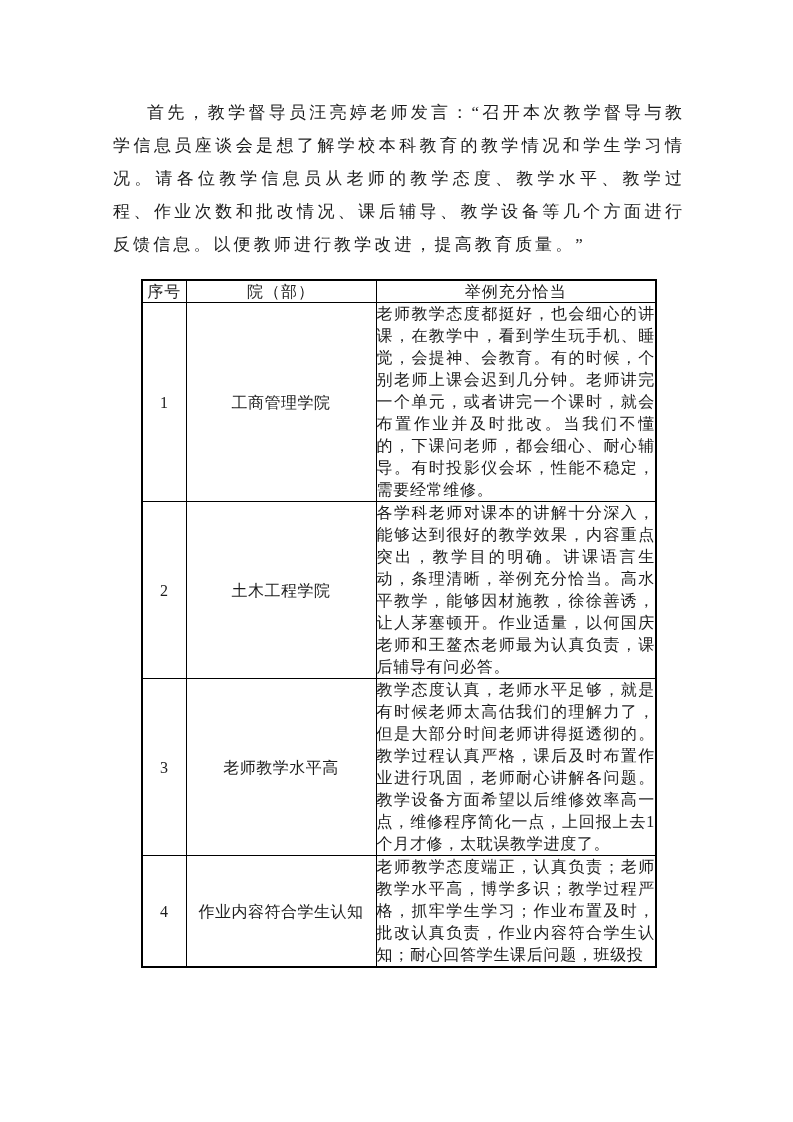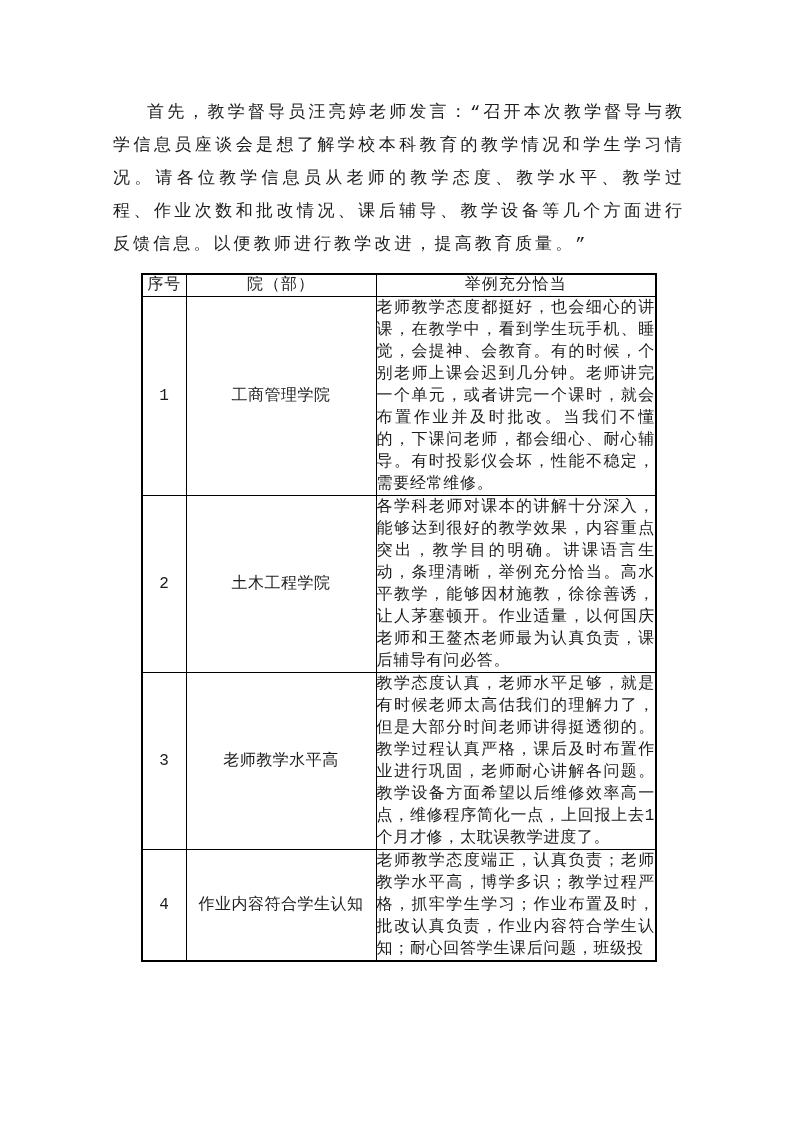--- a/index.html
+++ b/index.html
@@ -6,21 +6,21 @@
     margin: 0;
     padding: 0;
     background: #ffffff;
   }
   .page {
     position: relative;
     width: 793px;
     height: 1122px;
     background: #ffffff;
     overflow: hidden;
-    font-family: Liberation Mono, monospace;
+    font-family: Liberation Serif, serif;
     color: #1c1c1c;
   }
   .content {
     position: absolute;
     left: 113px;
     top: 96px;
     width: 572px;
   }
   p.body-para {
     margin: 0;
@@ -29,21 +29,21 @@
     letter-spacing: 3.1px;
     text-align: justify;
     text-indent: 2em;
     color: #1c1c1c;
   }
   table.feedback-table {
     border-collapse: collapse;
     table-layout: fixed;
     width: 514px;
     margin-left: 28px;
-    margin-top: 12px;
+    margin-top: 18px;
     border: 2px solid #000000;
   }
   table.feedback-table th,
   table.feedback-table td {
     border: 1px solid #000000;
     font-weight: normal;
     font-size: 16px;
     color: #1c1c1c;
     padding: 0;
   }

